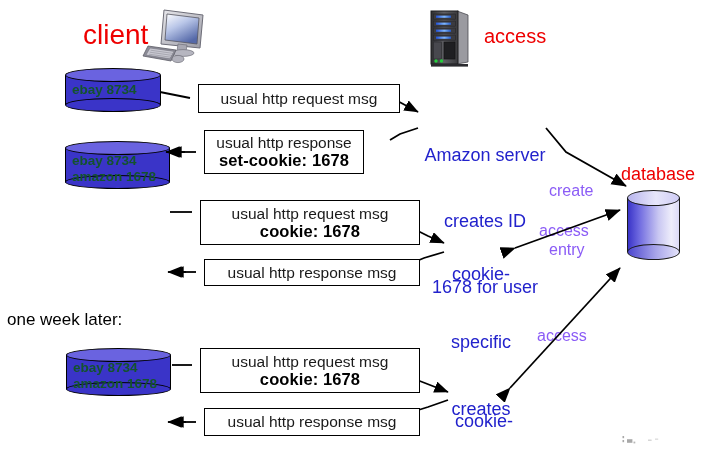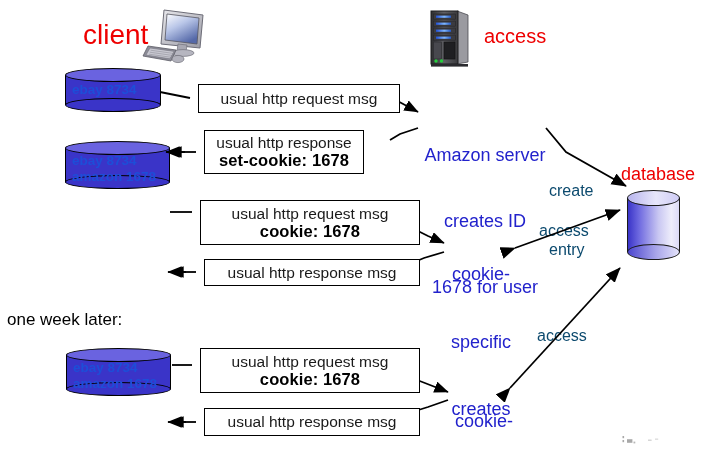--- a/index.html
+++ b/index.html
@@ -21,21 +21,21 @@
   .abs { position: absolute; }
 
   
   .lbl {
     position: absolute;
     white-space: pre;
     line-height: 1.08;
   }
   .lbl-red   { color: #ee0000; }
   .lbl-blue  { color: #2222cc; }
-  .lbl-black { color: #0c4a6e; }
+  .lbl-black { color: #8b5cf6; }
 
   .t-client  { font-size: 28px; }
   .t-server  { font-size: 20px; }
   .t-backend { font-size: 18px; text-align: center; }
   .t-note    { font-size: 18px; }
   .t-small   { font-size: 16px; }
   .t-week    { font-size: 17px; color: #000; }
 
   
   .msgbox {
@@ -85,21 +85,21 @@
     border-radius: 50%;
     background: #3a34c8;
     border: 1.5px solid #000;
     box-sizing: border-box;
     z-index: 1;
   }
   .cyl .txt {
     position: absolute;
     left: 0; right: 0;
     z-index: 3;
-    color: #1d4ed8;
+    color: #14532d;
     font-weight: bold;
     font-size: 13.5px;
     line-height: 1.25;
     padding-left: 7px;
     box-sizing: border-box;
     white-space: pre;
   }
 
   
   .dbcyl { position: absolute; z-index: 5; }

